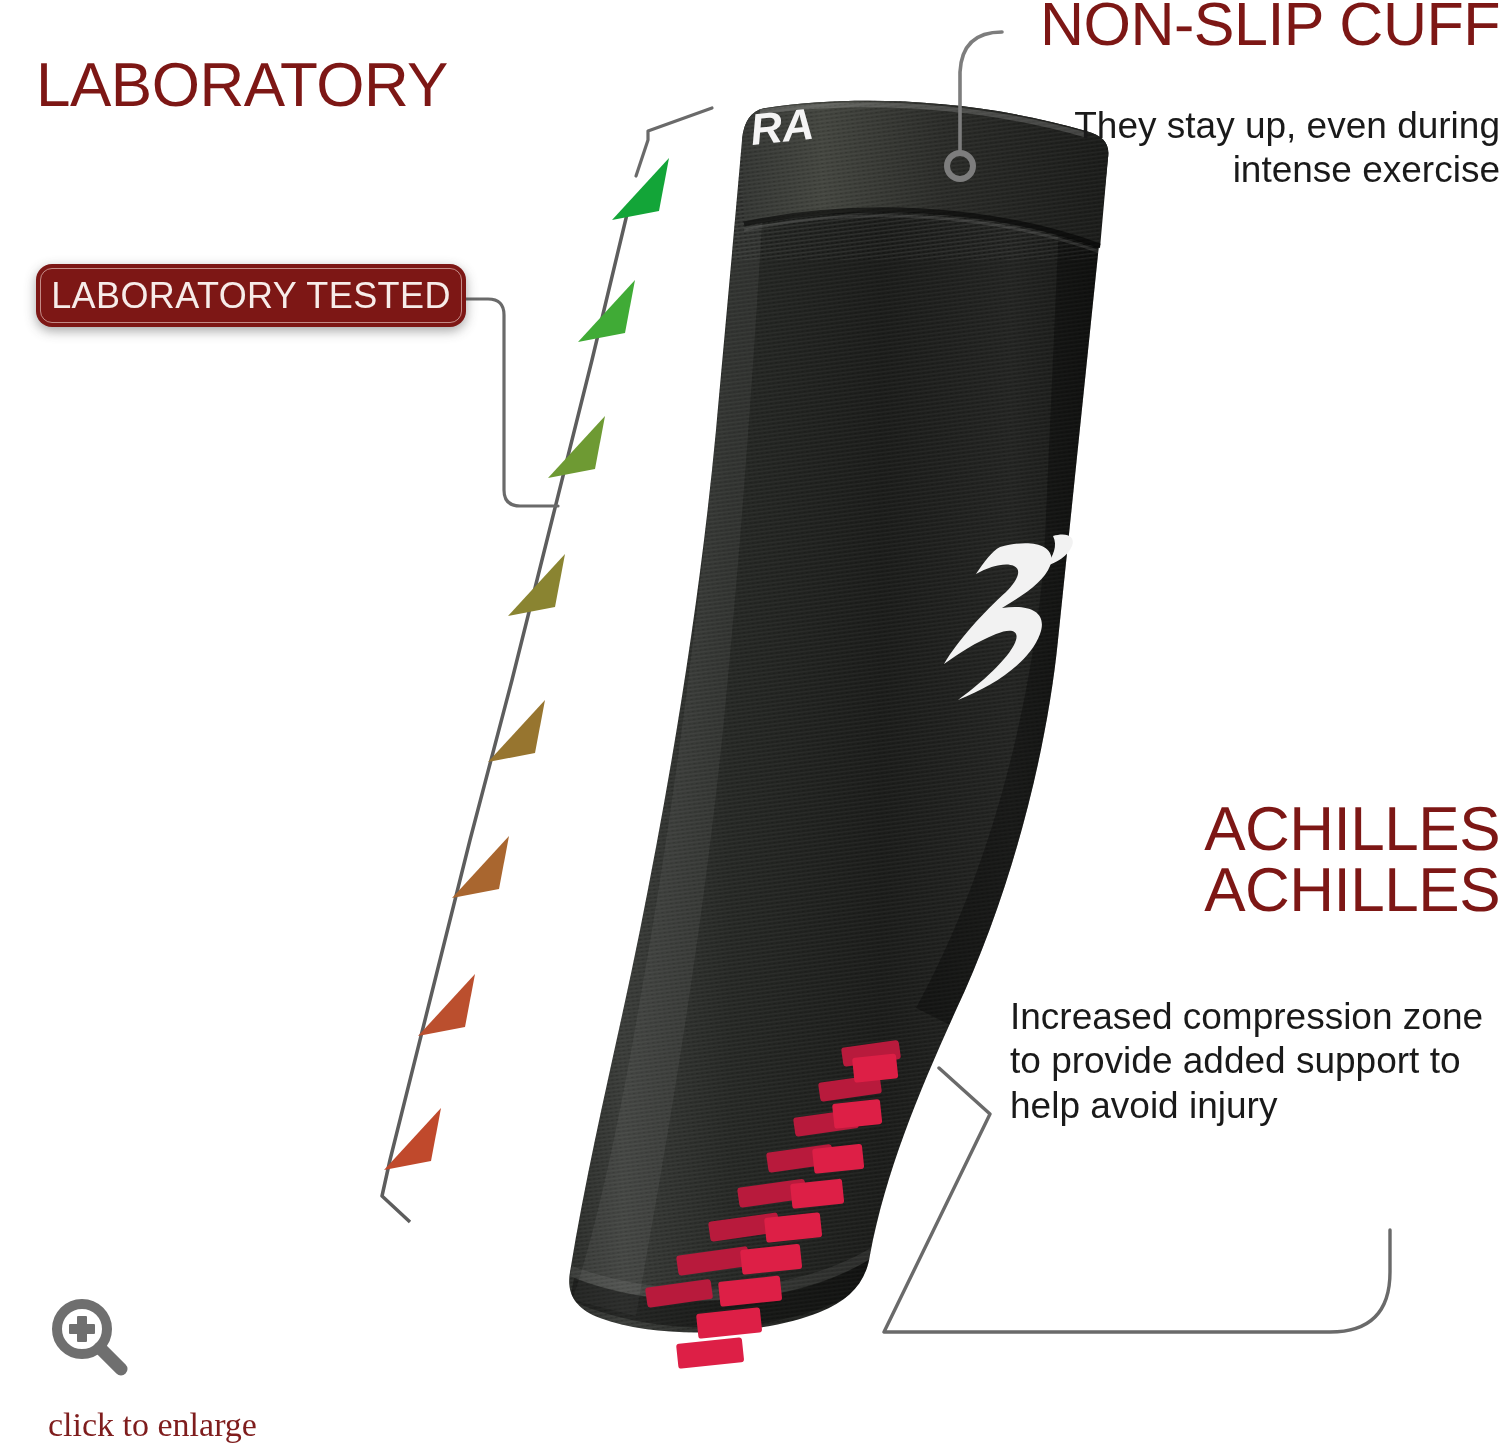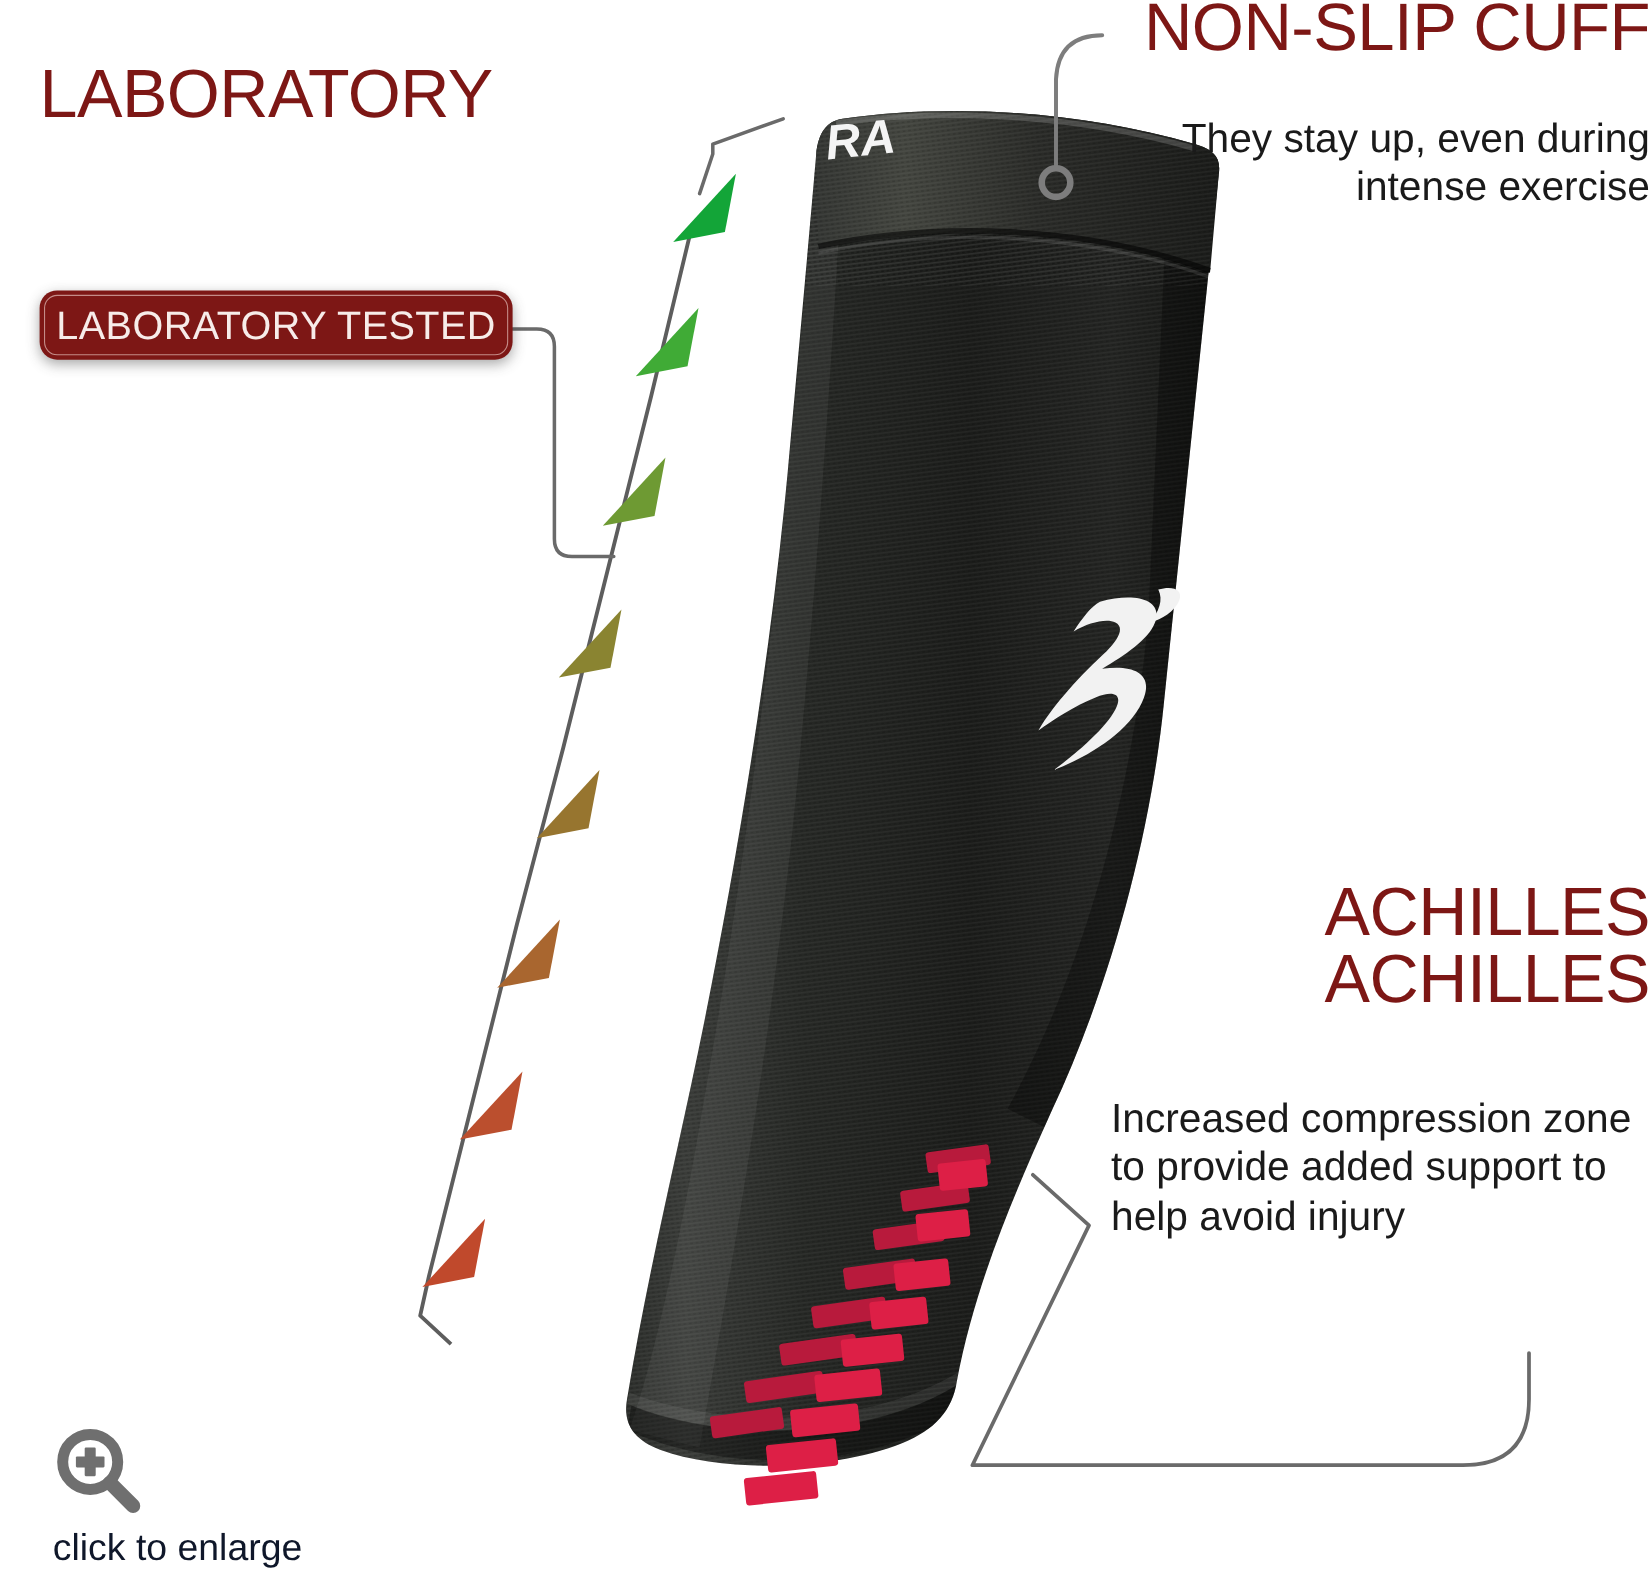--- a/index.html
+++ b/index.html
@@ -121,24 +121,24 @@
   
   #enlarge {
     position: absolute;
     left: 48px;
     top: 1296px;
     width: 260px;
   }
   #enlarge-icon { display: block; }
   #enlarge-label {
     display: block;
-    margin-top: 6px;
-    color: #0f172a;
+    margin-top: 24px;
+    color: #7f1d1d;
     font-size: 34px;
-    font-family: Liberation Sans, sans-serif;
+    font-family: Liberation Serif, serif;
     white-space: nowrap;
   }
 
   
   #art {
     position: absolute;
     left: 0; top: 0;
     width: 1500px; height: 1449px;
   }
 </style>

